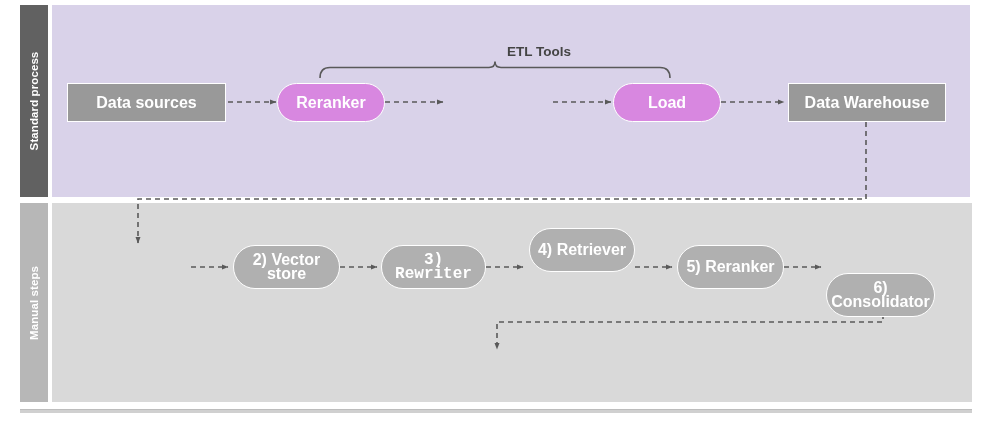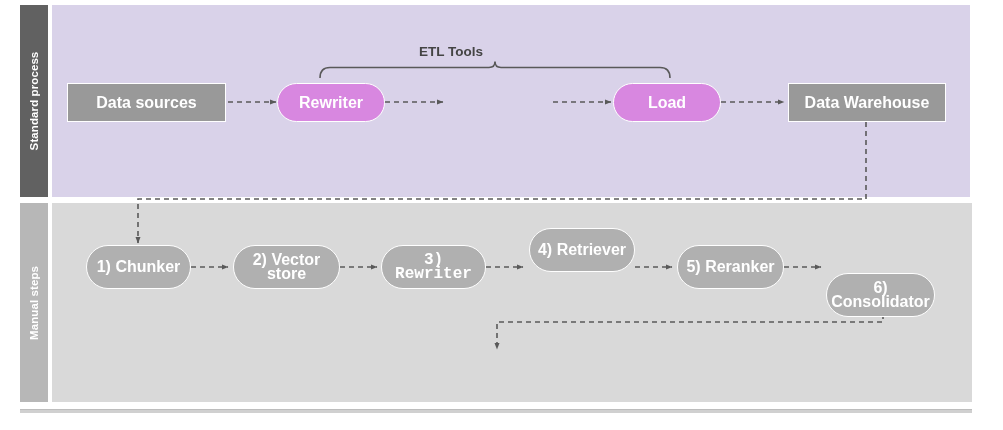--- a/index.html
+++ b/index.html
@@ -99,21 +99,21 @@
   .node.purple { background: #d887e0; }
   .node.pill-gray { background: #b0b0b0; }
   .node.yellow { background: #ffd966; }
 
   
   #etl-label {
     position: absolute;
     left: 419px;
     top: 44px;
     width: 152px;
-    text-align: left;
+    text-align: right;
     color: #444444;
     font-size: 13.5px;
     font-weight: bold;
     z-index: 5;
   }
   svg.overlay {
     position: absolute;
     left: 0;
     top: 0;
     width: 1003px;
@@ -190,28 +190,27 @@
 
     <g>
       <path d="M883,287 L883,322 L497,322 L497,349" fill="none" stroke="#595959" stroke-width="1.6" stroke-dasharray="5,4" marker-end="url(#arrow)"></path>
     </g>
   </svg>
 
   <div id="etl-label">ETL Tools</div>
 
   <div class="node rect gray" style="left:67px;  top:83px;  width:159px; height:39px;">Data sources</div>
 
-  <div class="node pill purple" style="left:277px; top:83px;  width:108px; height:39px;">Rewriter</div>
+  <div class="node pill purple" style="left:277px; top:83px;  width:108px; height:39px;">Reranker</div>
 
 
   <div class="node pill purple" style="left:613px; top:83px;  width:108px; height:39px;">Load</div>
 
   <div class="node rect gray" style="left:788px; top:83px;  width:158px; height:39px;">Data Warehouse</div>
 
-  <div class="node pill pill-gray" style="left:86px;  top:245px; width:105px; height:44px;">1) Chunker</div>
 
   <div class="node pill pill-gray" style="left:233px; top:245px; width:107px; height:44px;">2) Vector store</div>
 
   <div class="node pill pill-gray" style="left:381px; top:245px; width:105px; height:44px;font-family:Liberation Mono, monospace;">3) Rewriter</div>
 
   <div class="node pill pill-gray" style="left:529px; top:228px; width:106px; height:44px;">4) Retriever</div>
 
   <div class="node pill pill-gray" style="left:677px; top:245px; width:107px; height:44px;">5) Reranker</div>
 
   <div class="node pill pill-gray" style="left:826px; top:245px; width:109px; height:44px;margin-top:28px;">6) Consolidator</div>

